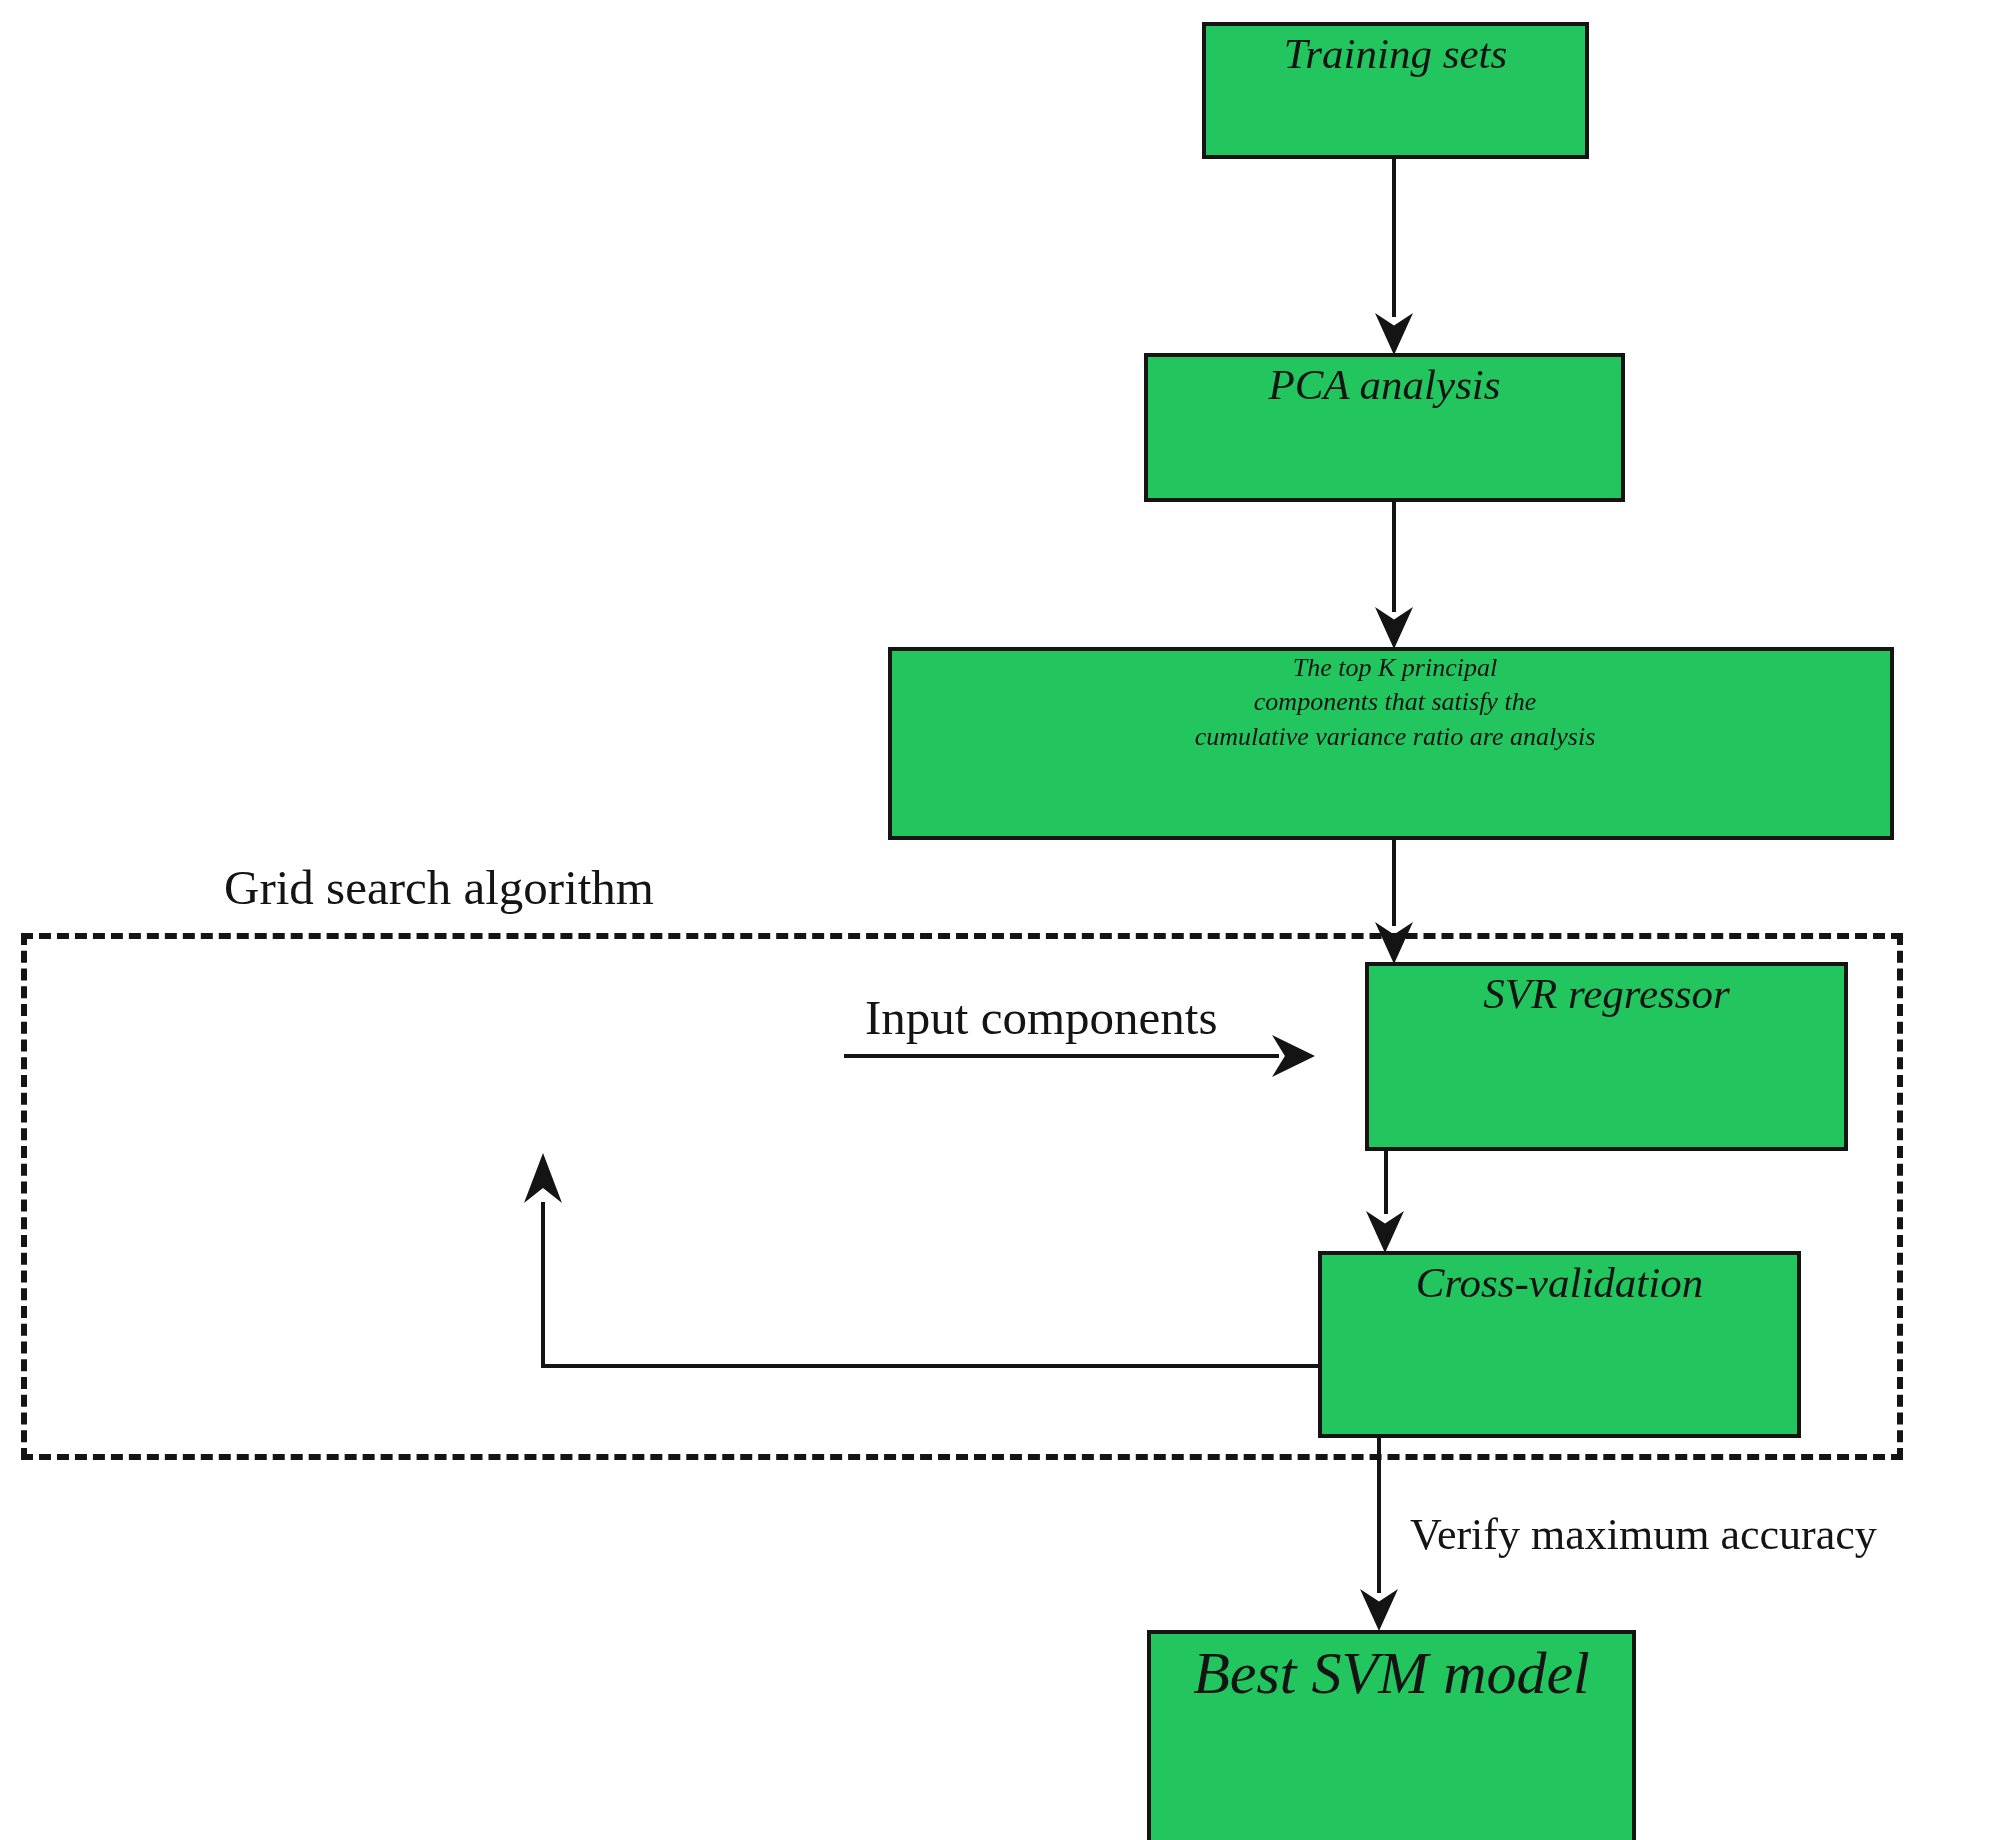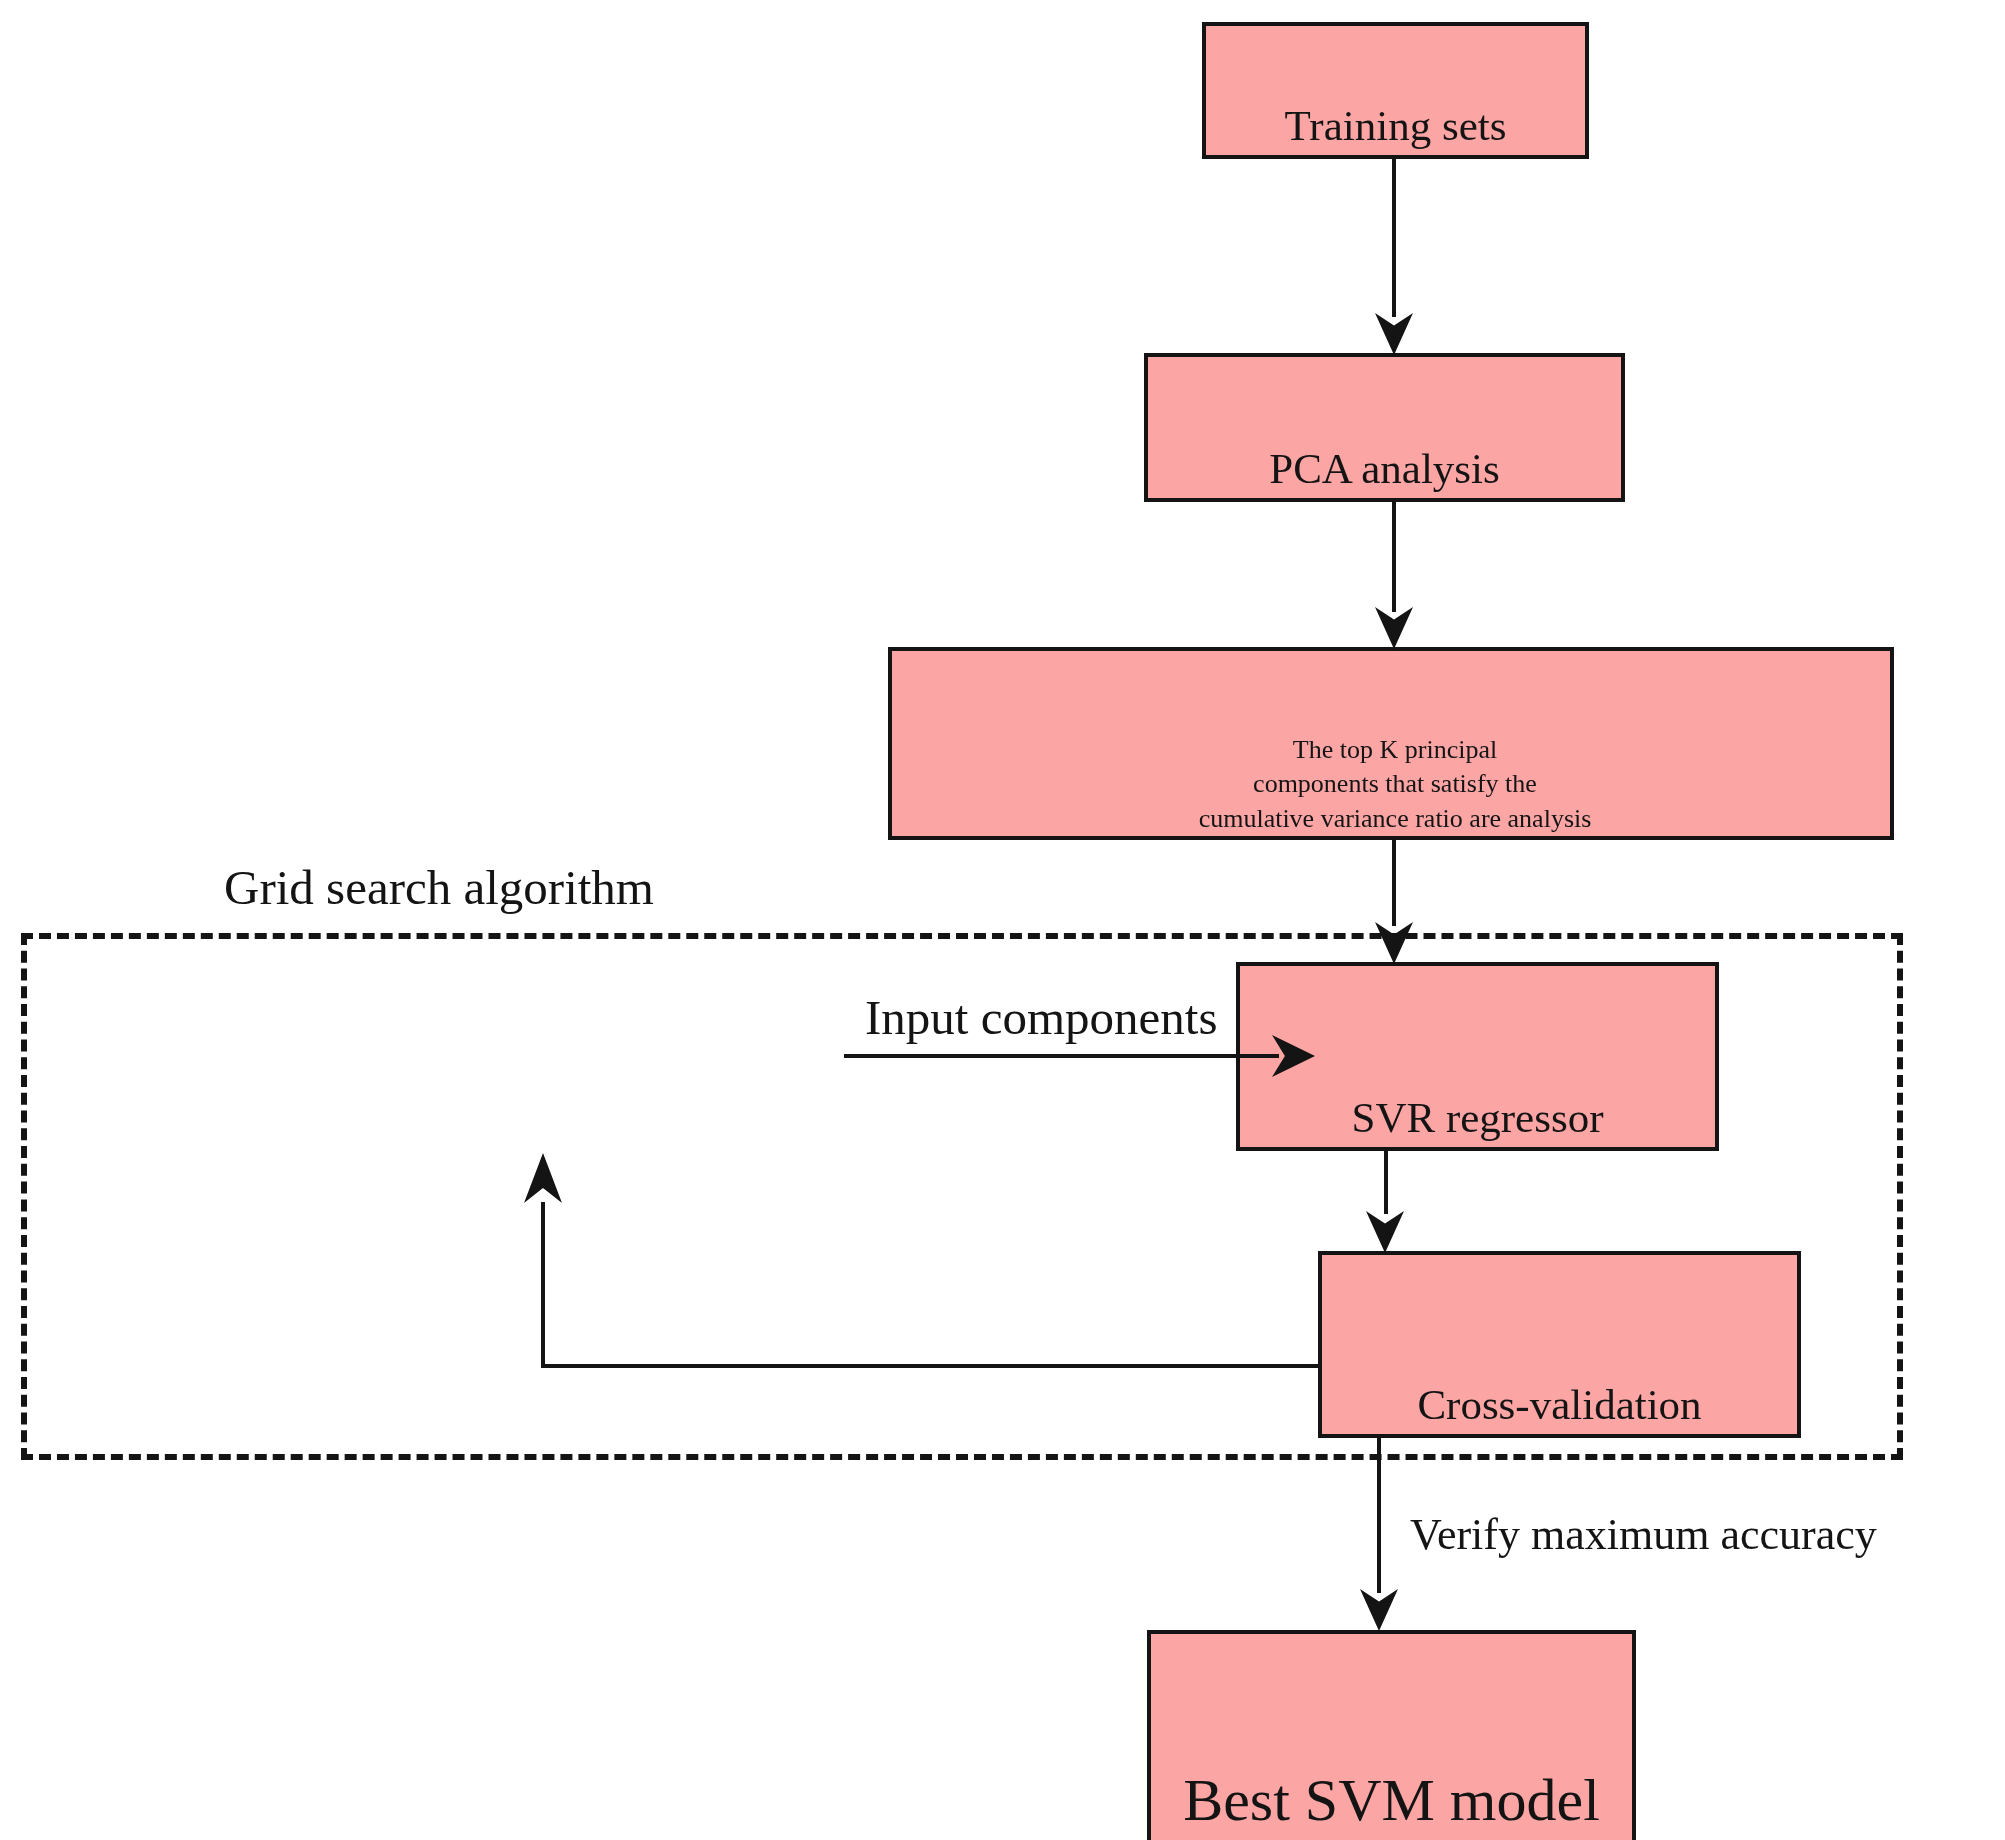--- a/index.html
+++ b/index.html
@@ -9,28 +9,29 @@
     height: 1841px;
     background: #ffffff;
     font-family: "Liberation Serif", serif;
     color: #141414;
     overflow: hidden;
   }
   .box {
     position: absolute;
     box-sizing: border-box;
     border: 4.3px solid #141414;
-    background: #fca5a5;
+    background: #22c55e;
     display: flex;
-    align-items: flex-end;
+    align-items: flex-start;
     justify-content: center;
     text-align: center;
     font-size: 43px;
     line-height: 1.32;
     color: #141414;
+    font-style: italic;
   }
   .box.left-align {
     justify-content: flex-start;
     text-align: left;
     padding-left: 59px;
     line-height: 1.55;
   }
   .float-label {
     position: absolute;
     font-size: 49px;
@@ -70,21 +71,21 @@
 
   <div class="box" style="left:888px; top:647px; width:1006px; height:193px; font-size:26px;padding-left:8px;">
     <div>
       <div>The top K principal</div>
       <div>components that satisfy the</div>
       <div>cumulative variance ratio are analysis</div>
     </div>
   </div>
 
 
-  <div class="box" style="left:1236px; top:962px; width:483px; height:189px;">
+  <div class="box" style="left:1365px; top:962px; width:483px; height:189px;">
     <span>SVR regressor</span>
   </div>
 
   <div class="box" style="left:1318px; top:1251px; width:483px; height:187px;">
     <span>Cross-validation</span>
   </div>
 
   <div class="box" style="left:1147px; top:1630px; width:489px; height:214px; font-size:60px;">
     <span>Best SVM model</span>
   </div>

